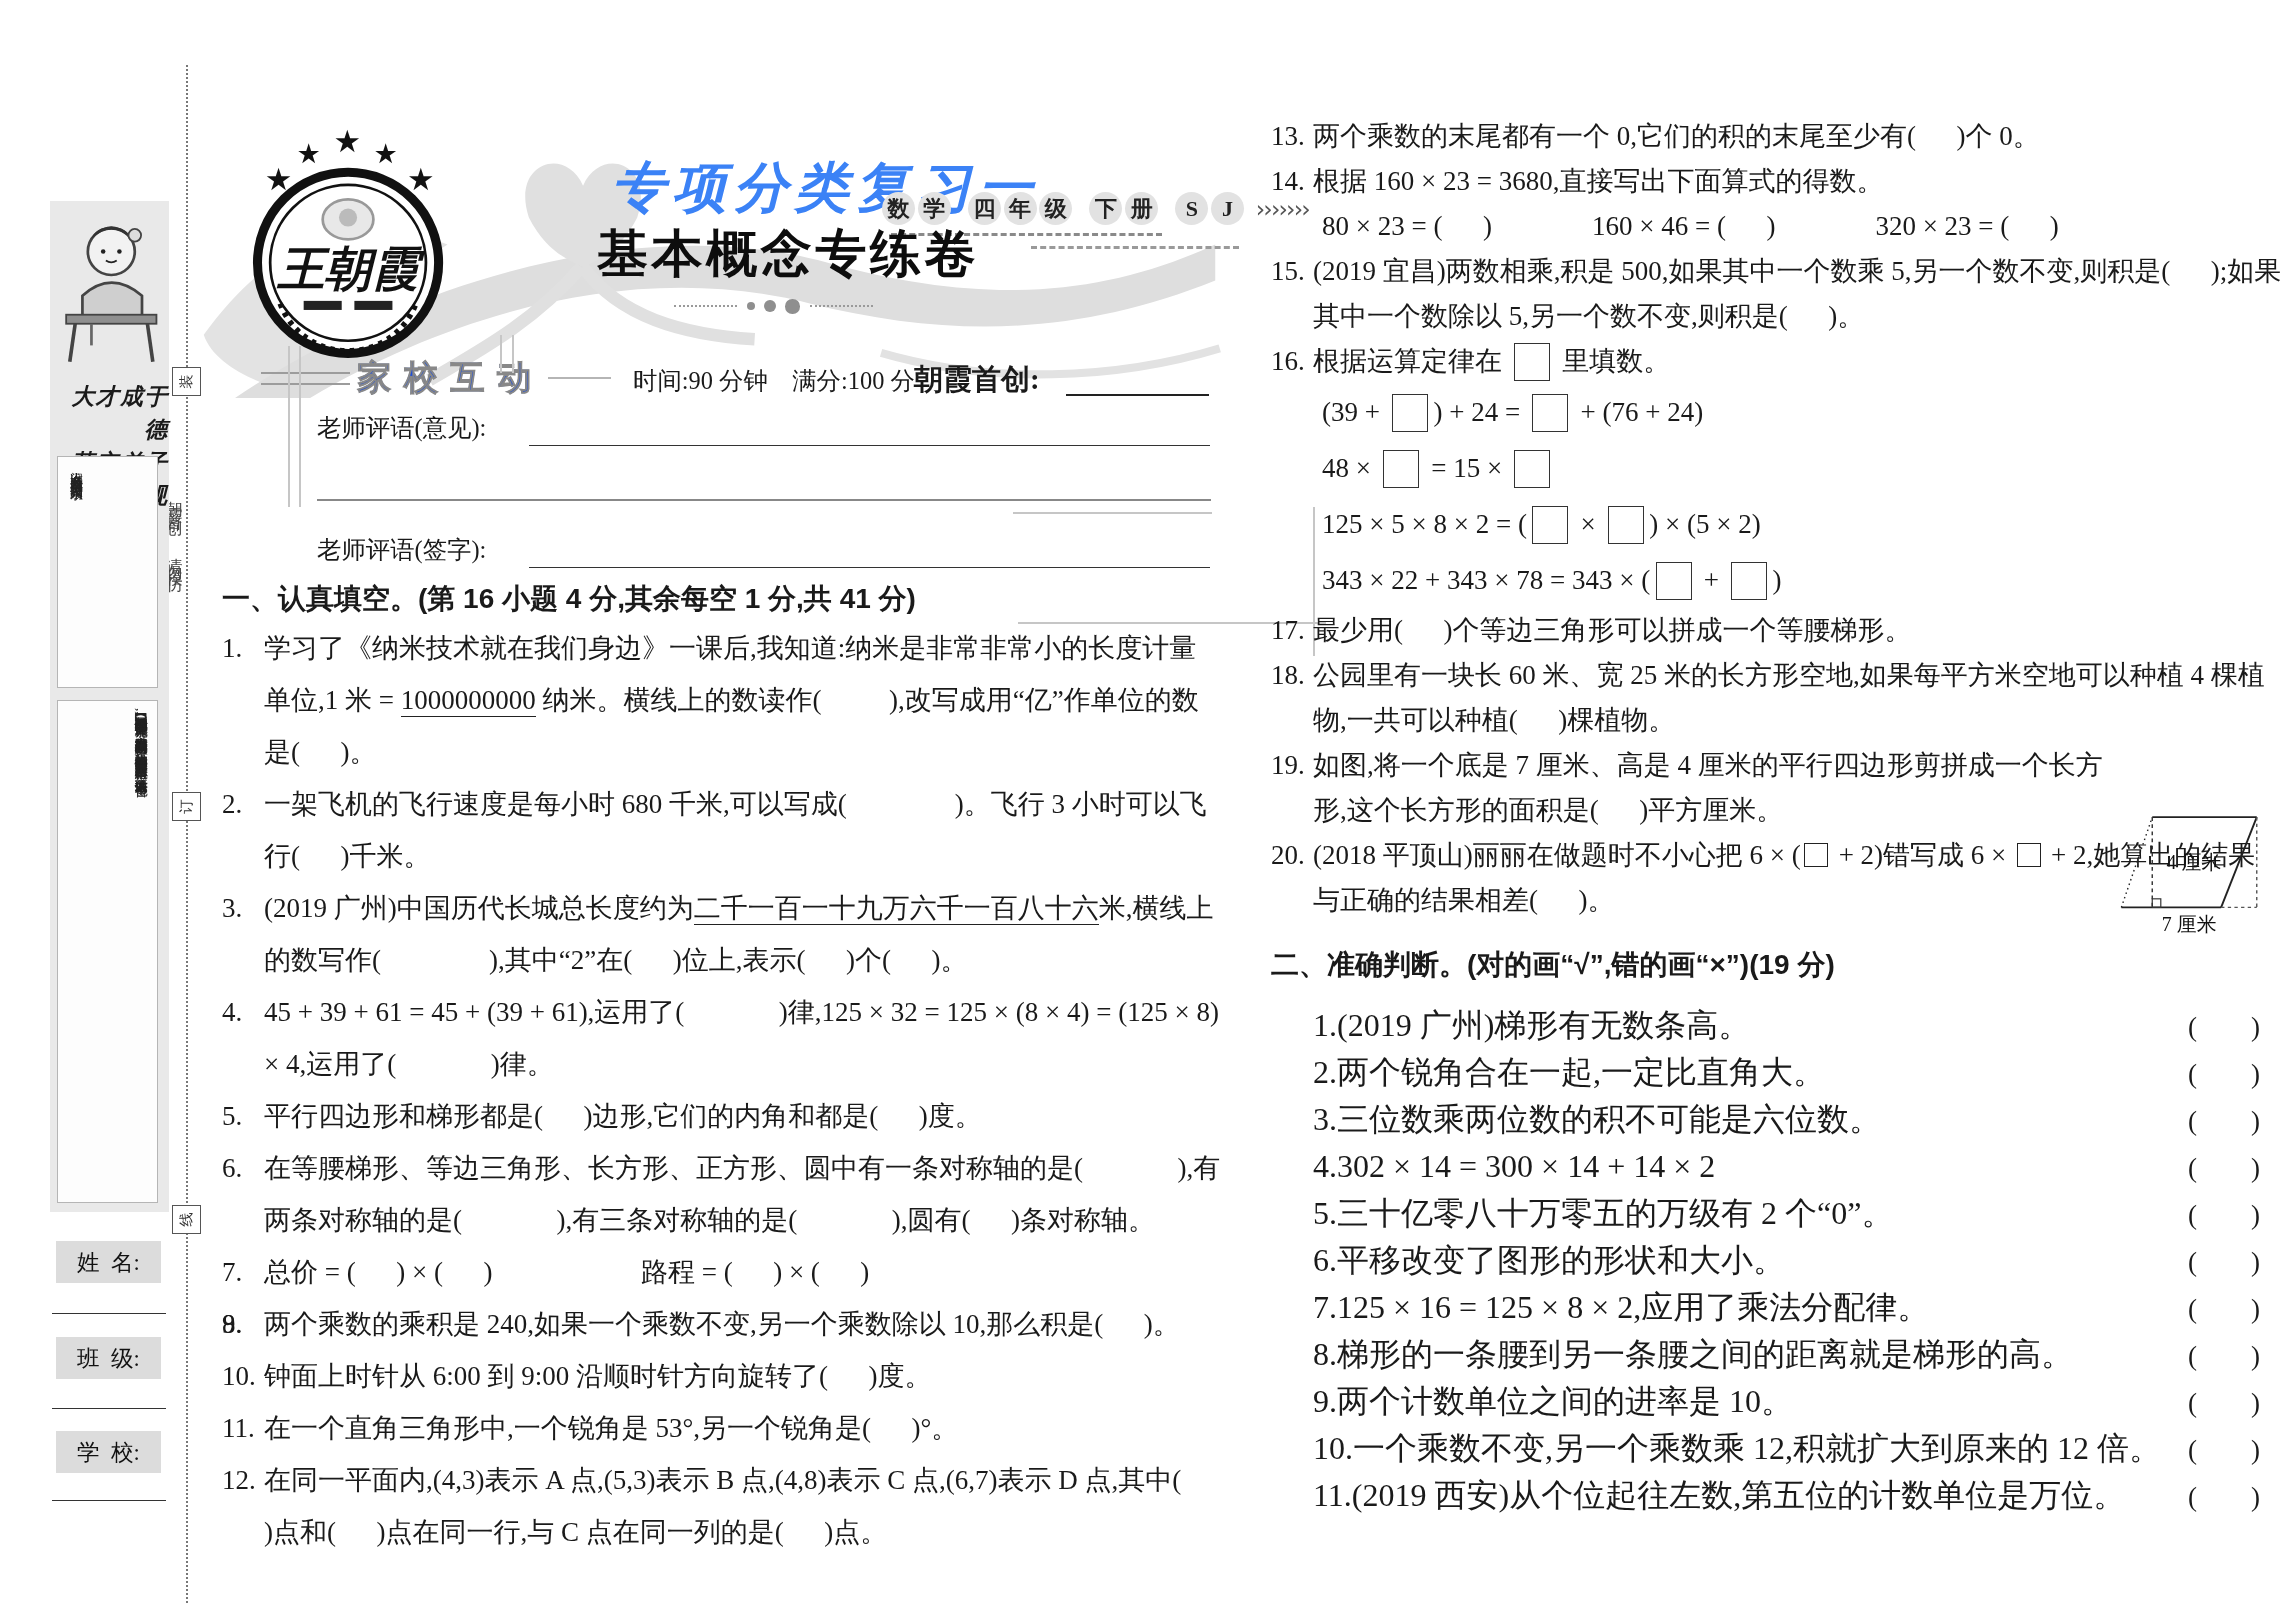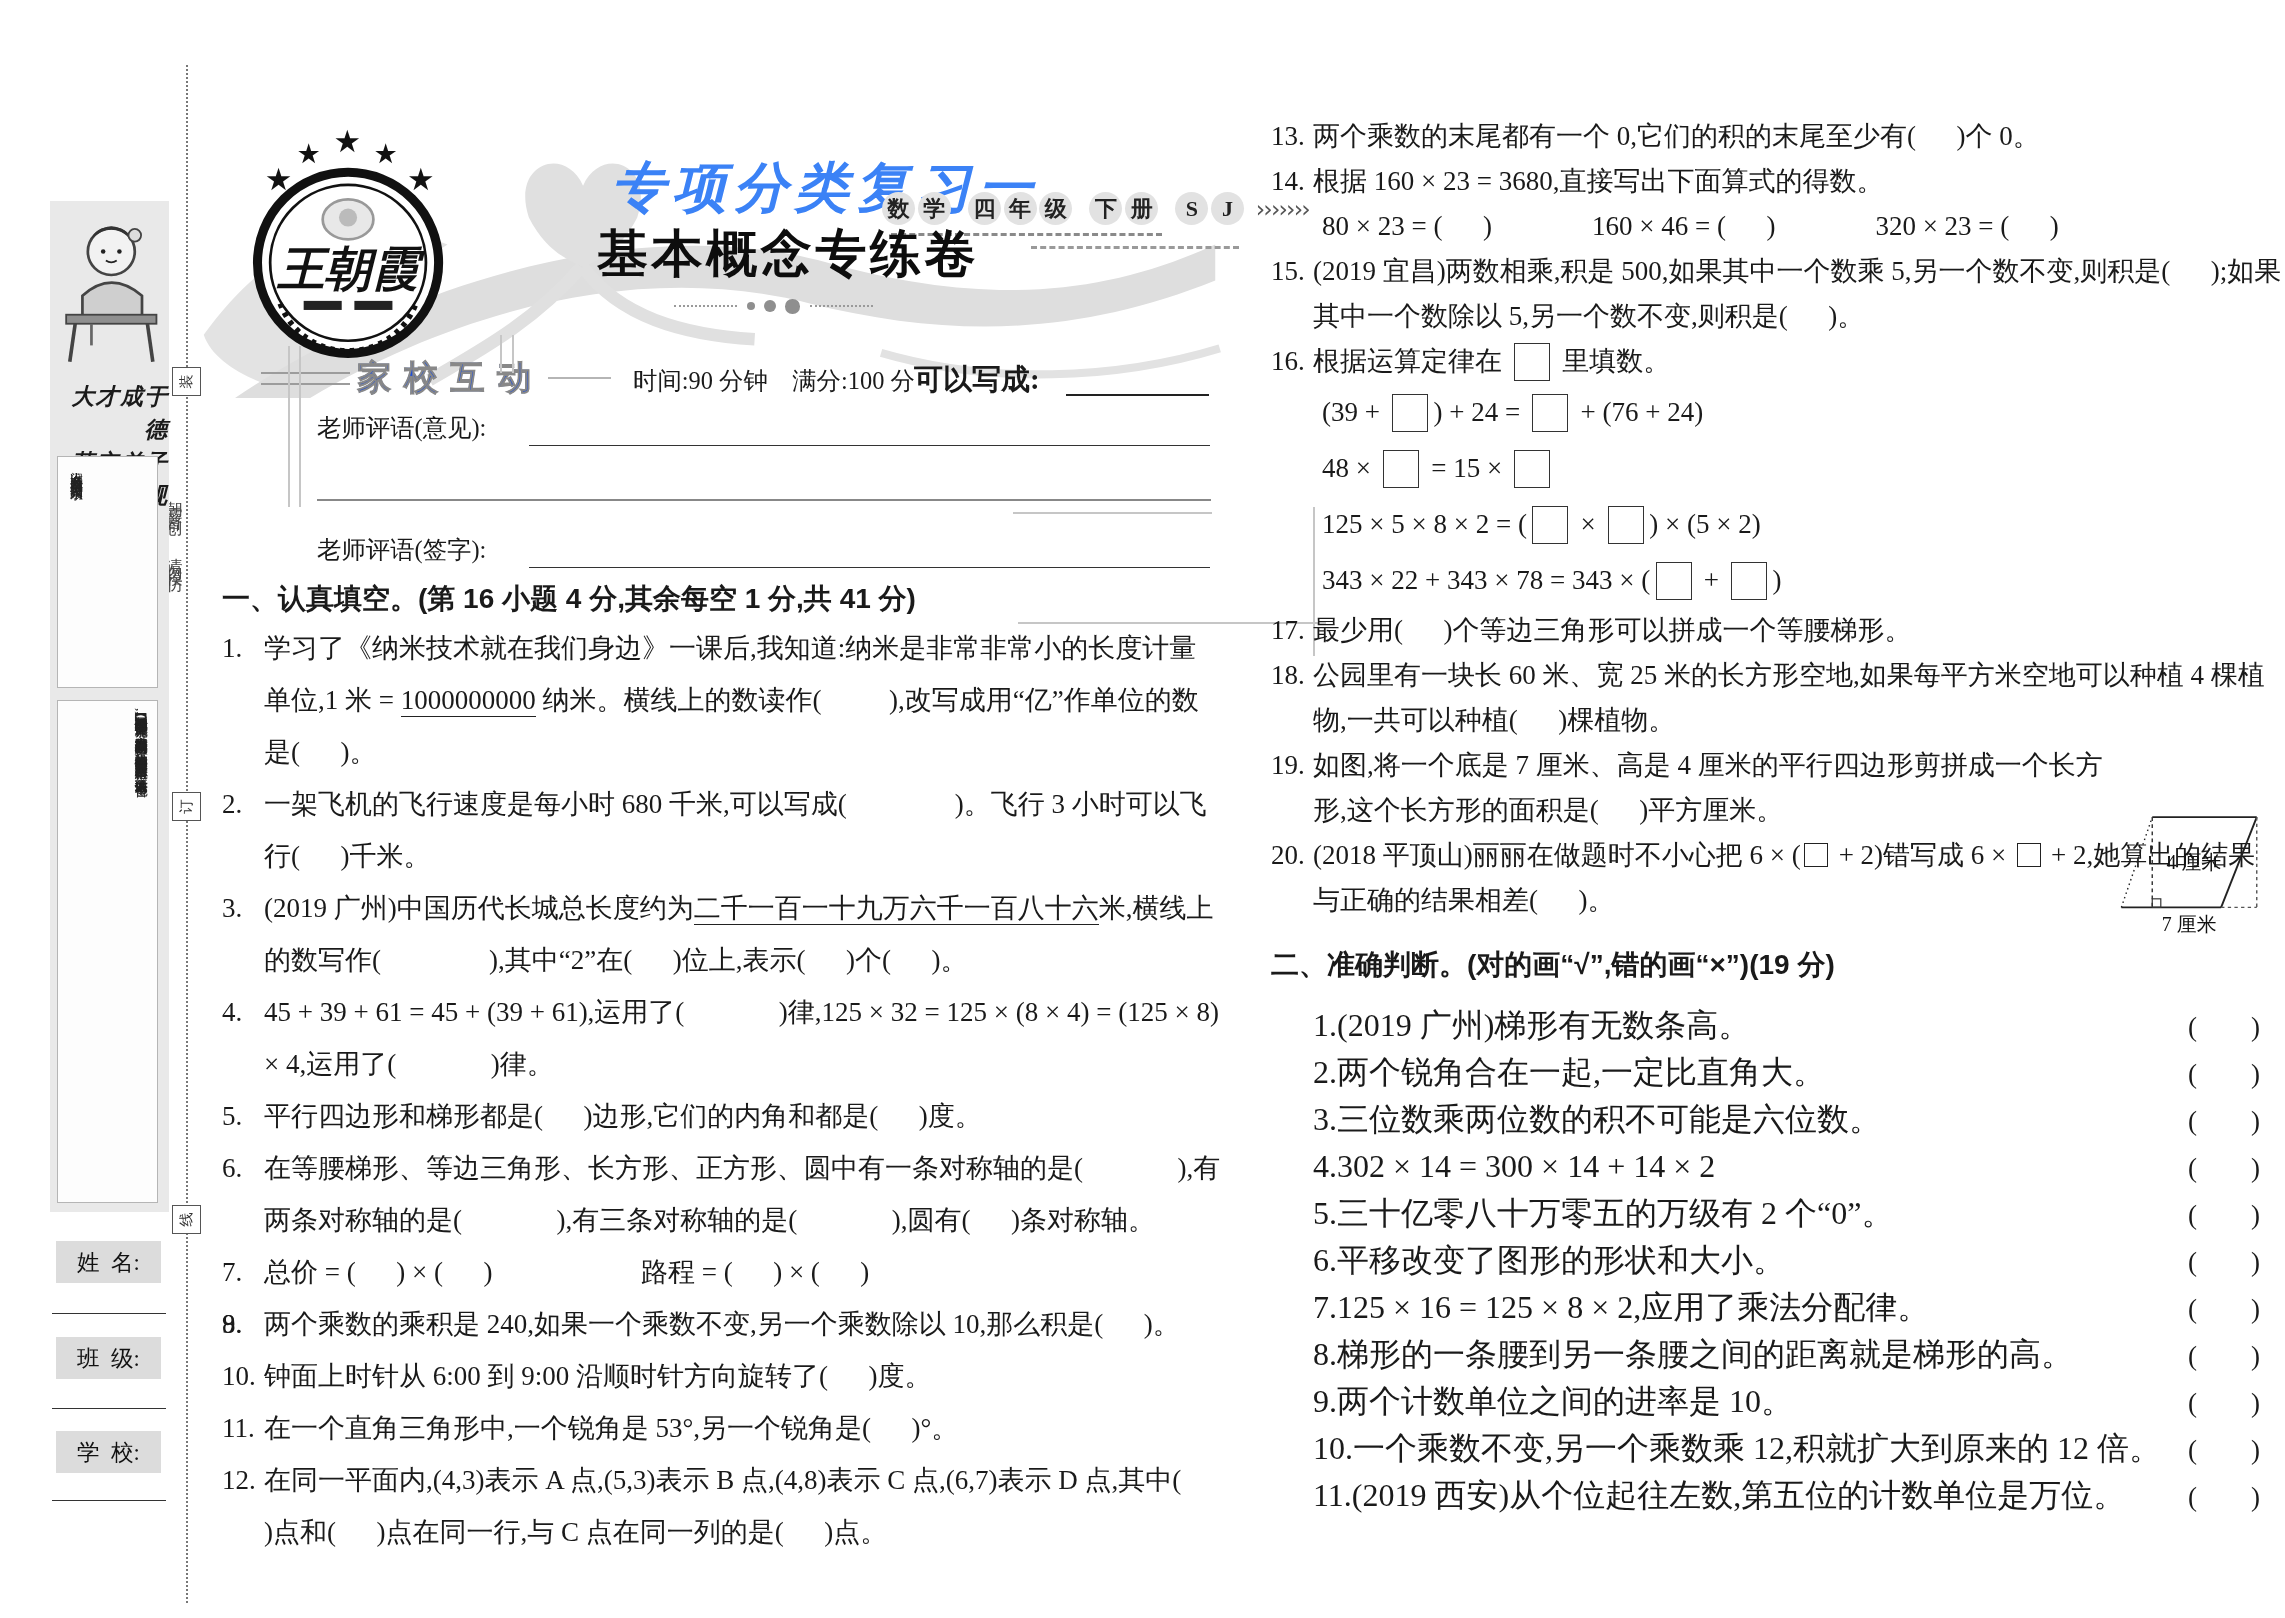--- a/index.html
+++ b/index.html
@@ -187,21 +187,21 @@
       <div class="tdot" style="width:14.5px;height:14.5px"></div>
     <div class="tdash"></div>
   </div>
 
   <div class="banner">
     <div class="eq"></div>
     <div class="bt">家校互动</div>
     <div class="tail"></div>
   </div>
   <div class="inforow"><span>时间:90 分钟</span>    <span>满分:100 分</span></div>
-  <div class="scorelabel">可以写成:</div>
+  <div class="scorelabel">朝霞首创:</div>
   <div class="scoreblank"></div>
 
   <div class="fieldrow" style="left:317px;top:412px">老师评语(意见):</div>
   <div class="longline" style="left:529px;top:445px;width:681px"></div>
   <div class="ruled"></div>
   <div class="fieldrow" style="left:317px;top:534px">老师评语(签字):</div>
   <div class="longline" style="left:529px;top:567px;width:681px"></div>
 
   <div class="thin" style="left:288px;top:346px;width:1.8px;height:161px"></div>
   <div class="thin" style="left:299px;top:346px;width:1.8px;height:161px"></div>

